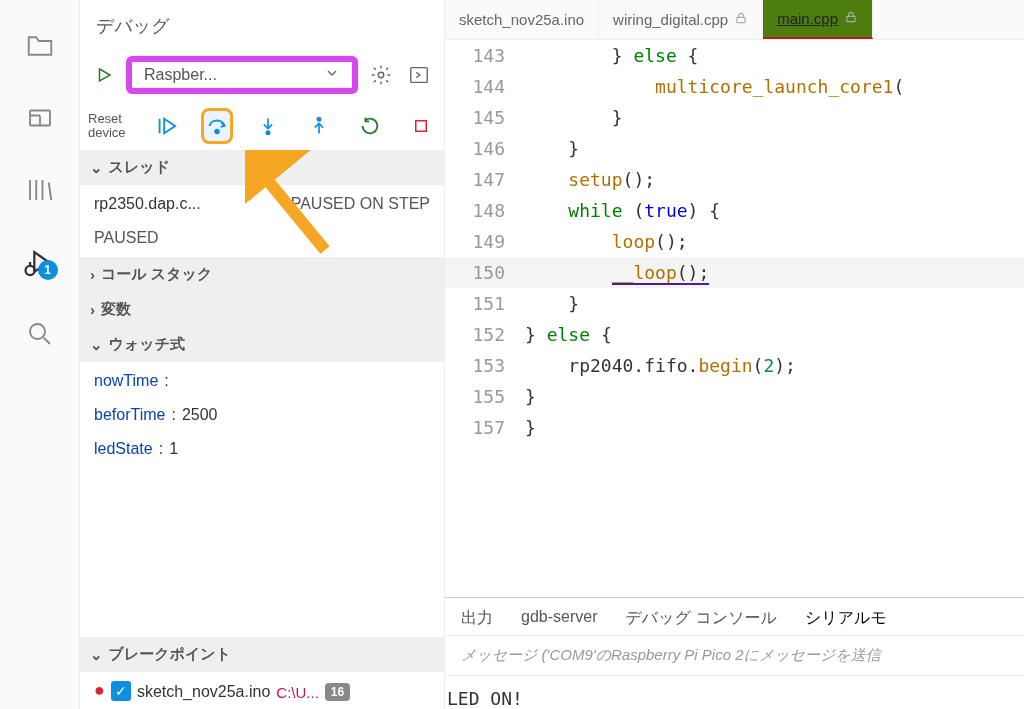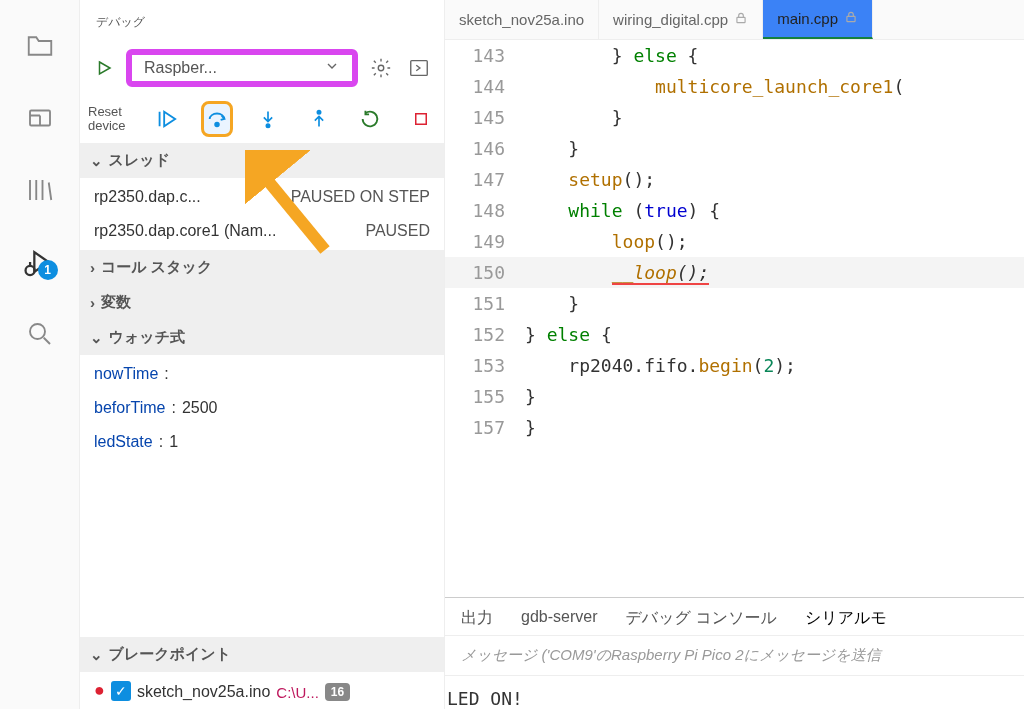--- a/index.html
+++ b/index.html
@@ -52,21 +52,21 @@
   
   .side-panel {
     width: 365px;
     background: #fff;
     border-right: 1px solid #eee;
     display: flex;
     flex-direction: column;
   }
   .panel-title {
     padding: 14px 16px 10px;
-    font-size: 12px;
+    font-size: 18px;
     color: #555;
   }
   .debug-toolbar {
     display: flex;
     align-items: center;
     padding: 8px 10px;
     gap: 8px;
   }
   .play-btn {
     width: 28px;
@@ -190,24 +190,25 @@
     padding: 0 14px;
     height: 100%;
     display: flex;
     align-items: center;
     gap: 6px;
     font-size: 15px;
     color: #666;
     border-right: 1px solid #eee;
   }
   .tab.active {
-    background: #3b82f6;
+    background: #4d7c0f;
     color: #222;
-    border-bottom: 2px solid #15803d;
+    border-bottom: 2px solid #b91c1c;
     font-weight: 500;
+    text-decoration: underline;
   }
   .lock-icon { color: #aaa; }
   .code {
     flex: 1;
     overflow: hidden;
     font-family: Consolas, monospace;
     font-size: 18px;
     line-height: 31px;
   }
   .code-line {
@@ -220,21 +221,21 @@
     color: #999;
   }
   .code-content {
     white-space: pre;
   }
   .code-line.current { background: #f4f4f4; }
   .kw { color: #008000; }
   .kw2 { color: #0000d0; }
   .fn { color: #b07000; }
   .num { color: #098658; }
-  .underline { border-bottom: 2px solid #ef4444; font-style: italic; }
+  .underline { border-bottom: 2px solid #4c1d95; }
   
   .bottom-panel {
     border-top: 1px solid #ccc;
   }
   .bottom-tabs {
     display: flex;
     gap: 28px;
     padding: 10px 16px 6px;
     font-size: 16px;
     color: #555;
@@ -372,21 +373,20 @@
   <div class="section-header">
     <span>⌄</span>
     <span>スレッド</span>
   </div>
   <div class="section-body">
     <div class="thread-row">
       <span>rp2350.dap.c...</span>
       <span class="thread-status">PAUSED ON STEP</span>
     </div>
     <div class="thread-row">
-      <span>rp2350.dap.core1 (Nam...</span>
       <span class="thread-status">PAUSED</span>
     </div>
   </div>
 
   <div class="section-header">
     <span>›</span>
     <span>コール スタック</span>
   </div>
   <div class="section-header">
     <span>›</span>

